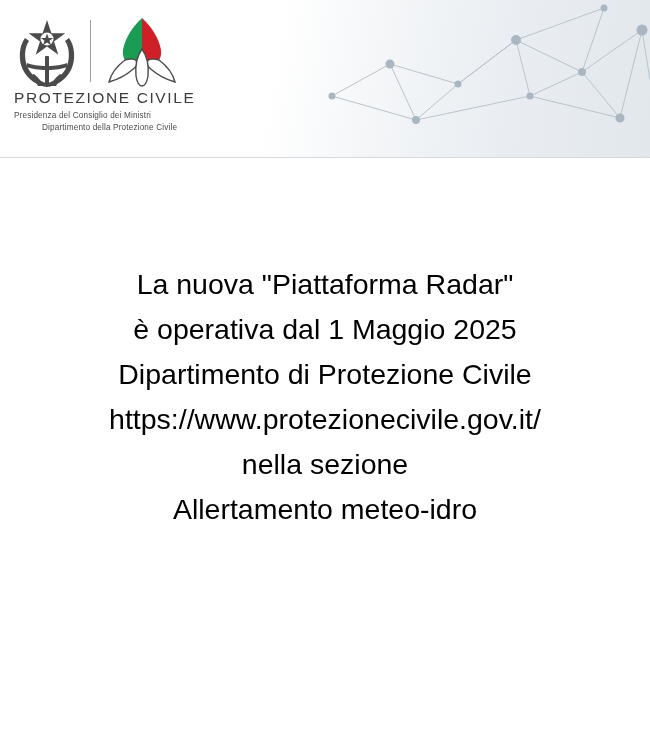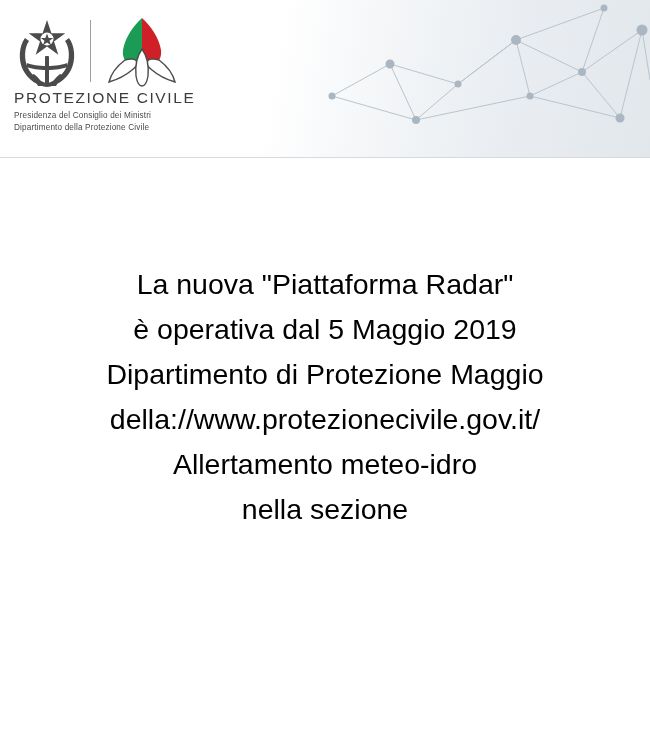--- a/index.html
+++ b/index.html
@@ -184,28 +184,28 @@
         <path d="M39 2 C48 10 56 22 58 34 C59 42 55 48 49 48 C43 48 39 42 39 33 Z" fill="#cf2027"></path>
         <path d="M22 44 C14 50 8 58 6 66 C13 64 22 60 29 54 C33 51 35 48 34 46 C33 43 28 42 22 44 Z" fill="#ffffff" stroke="#4b4b4b" stroke-width="1.4"></path>
         <path d="M56 44 C64 50 70 58 72 66 C65 64 56 60 49 54 C45 51 43 48 44 46 C45 43 50 42 56 44 Z" fill="#ffffff" stroke="#4b4b4b" stroke-width="1.4"></path>
         <path d="M39 33 C34 40 32 50 33 60 C34 66 36 70 39 70 C42 70 44 66 45 60 C46 50 44 40 39 33 Z" fill="#ffffff" stroke="#4b4b4b" stroke-width="1.4"></path>
       </svg>
     </div>
 
     <div class="logo-text">
       <div class="org-name">PROTEZIONE CIVILE</div>
       <div class="org-sub">Presidenza del Consiglio dei Ministri</div>
-      <div class="org-sub" style="margin-top:0;">Dipartimento della Protezione Civile</div>
+      <div class="org-sub" style="margin-top:0;margin-left:28px;">Dipartimento della Protezione Civile</div>
     </div>
 
     <div class="header-rule"></div>
   </div>
 
   <div class="message">
     <span class="message-line">La nuova "Piattaforma Radar"</span>
-    <span class="message-line">è operativa dal 5 Maggio 2019</span>
-    <span class="message-line">Dipartimento di Protezione Maggio</span>
-    <span class="message-line">della://www.protezionecivile.gov.it/</span>
+    <span class="message-line">è operativa dal 1 Maggio 2025</span>
+    <span class="message-line">Dipartimento di Protezione Civile</span>
+    <span class="message-line">https://www.protezionecivile.gov.it/</span>
+    <span class="message-line">nella sezione</span>
     <span class="message-line">Allertamento meteo-idro</span>
-    <span class="message-line">nella sezione</span>
   </div>
 
 </div>
 
 </body></html>

